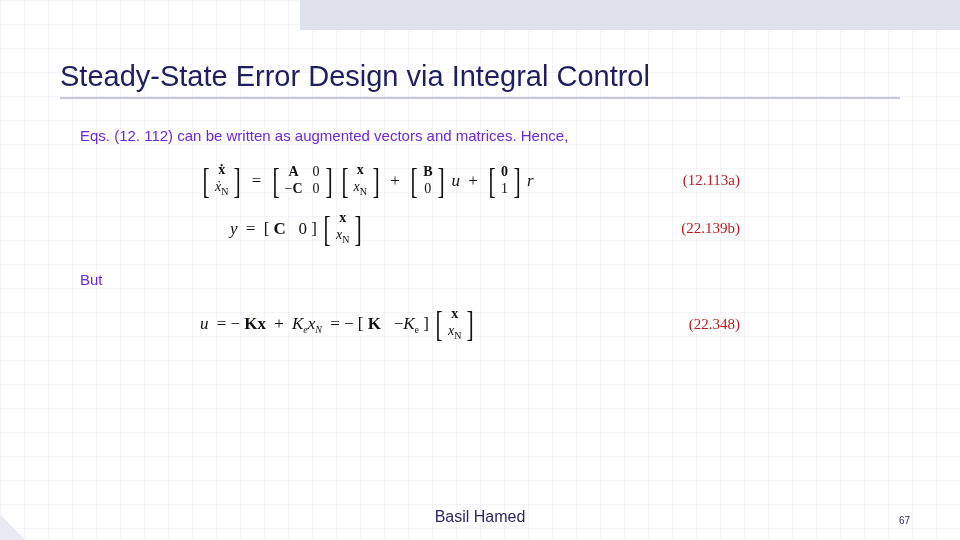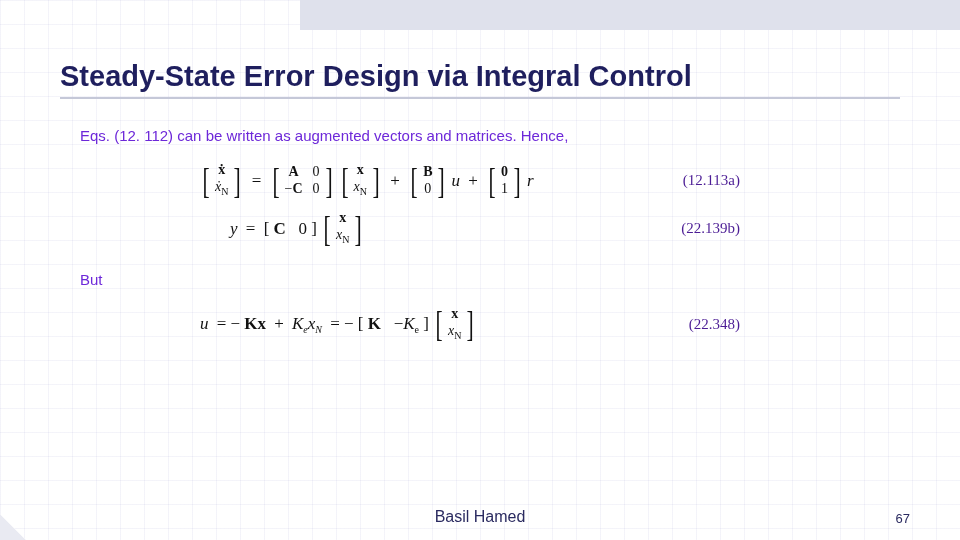--- a/index.html
+++ b/index.html
@@ -37,21 +37,21 @@
     top: 0; left: 0;
     width: 100%; height: 100%;
     z-index: 2;
     box-sizing: border-box;
     padding: 60px 60px 0 60px;
   }
   h1.title {
     margin: 0 0 28px 0;
     font-family: Verdana, sans-serif;
     font-size: 29px;
-    font-weight: 700;
+    font-weight: 400;
     color: #1f1f5e;
     white-space: nowrap;
   }
   .title-underline {
     display: block;
     width: 100%;
     height: 2px;
     background: #c5c8d8;
     margin-top: 4px;
   }
@@ -76,21 +76,21 @@
   .eq-main {
     display: flex;
     align-items: center;
     gap: 4px;
   }
   .eq-num {
     margin-left: auto;
     padding-left: 60px;
     font-family: "Times New Roman", serif;
     font-size: 15px;
-    color: #4c1d95;
+    color: #b91c1c;
   }
   
   .mat {
     display: inline-flex;
     align-items: center;
   }
   .mat .br {
     font-size: 36px;
     line-height: 30px;
     font-weight: 100;
@@ -115,21 +115,21 @@
     bottom: 14px;
     left: 50%;
     transform: translateX(-50%);
     font-size: 16px;
     color: #2a2a60;
   }
   .footer-num {
     position: absolute;
     bottom: 14px;
     right: 50px;
-    font-size: 13px;
+    font-size: 10px;
     color: #2a2a60;
   }
   .corner {
     position: absolute;
     bottom: 0; left: 0;
     width: 26px; height: 26px;
     background: #fff;
     clip-path: polygon(0 0, 100% 100%, 0 100%);
     box-shadow: 1px -1px 2px rgba(0,0,0,0.15);
   }

